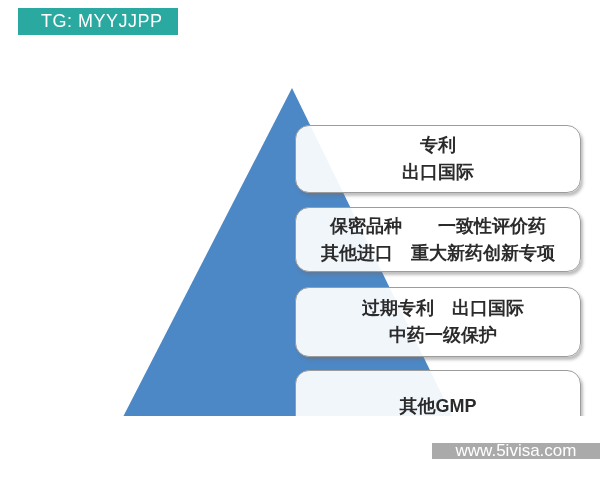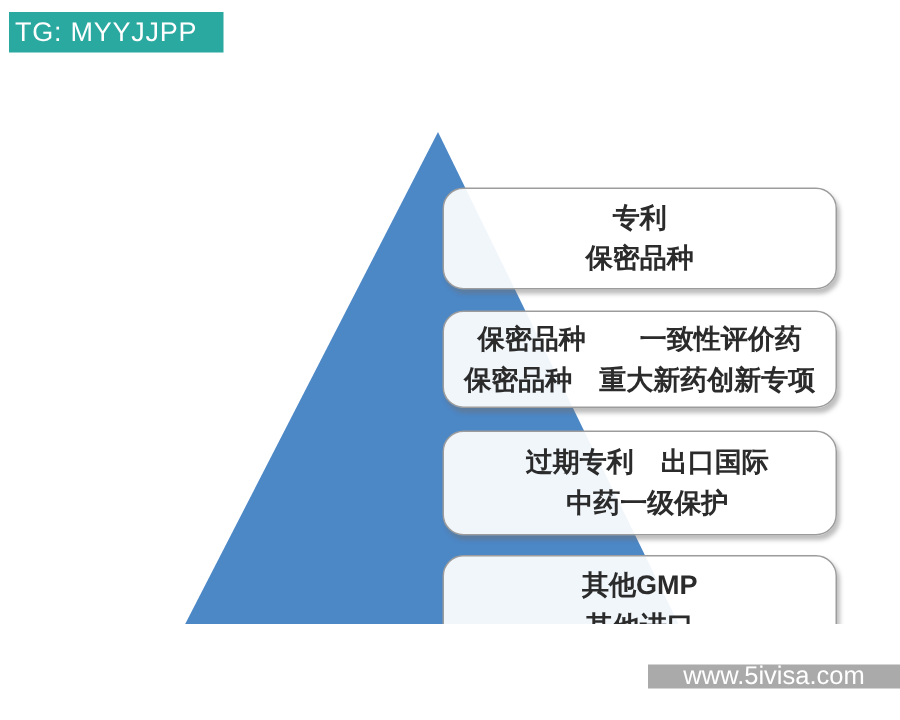--- a/index.html
+++ b/index.html
@@ -23,53 +23,53 @@
   .pyramid {
     position: absolute;
     left: 0; top: 0;
     width: 600px; height: 450px;
   }
   .pyramid polygon { fill: var(--pyramid, #4c87c6); }
 
   .level {
     position: absolute;
     left: 295px;
-    width: 263px;
+    width: 286px;
     box-sizing: border-box;
     background: var(--box-bg, rgba(255,255,255,0.92));
     border: 1.5px solid var(--box-border, #9c9c9c);
     border-radius: 14px;
     box-shadow: 2px 3px 3px rgba(110,110,110,0.45);
     display: flex;
     flex-direction: column;
     align-items: center;
     justify-content: center;
     color: var(--box-text, #2b2b2b);
     font-size: 18px;
     font-weight: 700;
     line-height: 27px;
     white-space: nowrap;
     text-align: center;
   }
   .lvl-1 { top: 125px; height: 68px; }
   .lvl-2 { top: 207px; height: 65px; }
   .lvl-3 { top: 287px; height: 70px; padding-left: 10px; }
-  .lvl-4 { top: 370px; height: 72px; justify-content: flex-start; padding-top: 6px; }
+  .lvl-4 { top: 370px; height: 72px; justify-content: flex-start; padding-top: 22px; }
 
   .tg-bar {
     position: absolute;
-    left: 6px; top: 8px;
-    width: 143px; height: 27px;
+    left: 18px; top: 8px;
+    width: 160px; height: 27px;
     background: var(--tag-bg, #2aa9a0);
     color: var(--tag-text, #ffffff);
     font-size: 18px;
     letter-spacing: 0.5px;
     display: flex;
     align-items: center;
-    padding-left: 4px;
+    padding-left: 23px;
     box-sizing: border-box;
   }
 
   .site-bar {
     position: absolute;
     left: 432px; top: 443px;
     width: 168px; height: 16px;
     background: var(--watermark-bg, #aaaaaa);
     color: var(--watermark-text, #ffffff);
     font-size: 17px;
@@ -85,26 +85,26 @@
 <div class="canvas" style="--page-bg: #ffffff; --tag-bg: #2aa9a0; --tag-text: #ffffff; --pyramid: #4c87c6; --box-bg: rgba(255,255,255,0.92); --box-border: #9c9c9c; --box-text: #2b2b2b; --watermark-bg: #aaaaaa; --watermark-text: #ffffff;">
 
   <div class="diagram">
 
     <svg class="pyramid" viewBox="0 0 600 450" xmlns="http://www.w3.org/2000/svg" aria-hidden="true">
       <polygon points="292,88 106,450 469,450"></polygon>
     </svg>
 
     <div class="level lvl-1">
       <div>专利</div>
-      <div>保密品种</div>
+      <div>出口国际</div>
     </div>
 
     <div class="level lvl-2">
       <div>保密品种　　一致性评价药</div>
-      <div>保密品种　重大新药创新专项</div>
+      <div>其他进口　重大新药创新专项</div>
     </div>
 
     <div class="level lvl-3">
       <div>过期专利　出口国际</div>
       <div>中药一级保护</div>
     </div>
 
     <div class="level lvl-4">
       <div>其他GMP</div>
       <div>其他进口</div>

